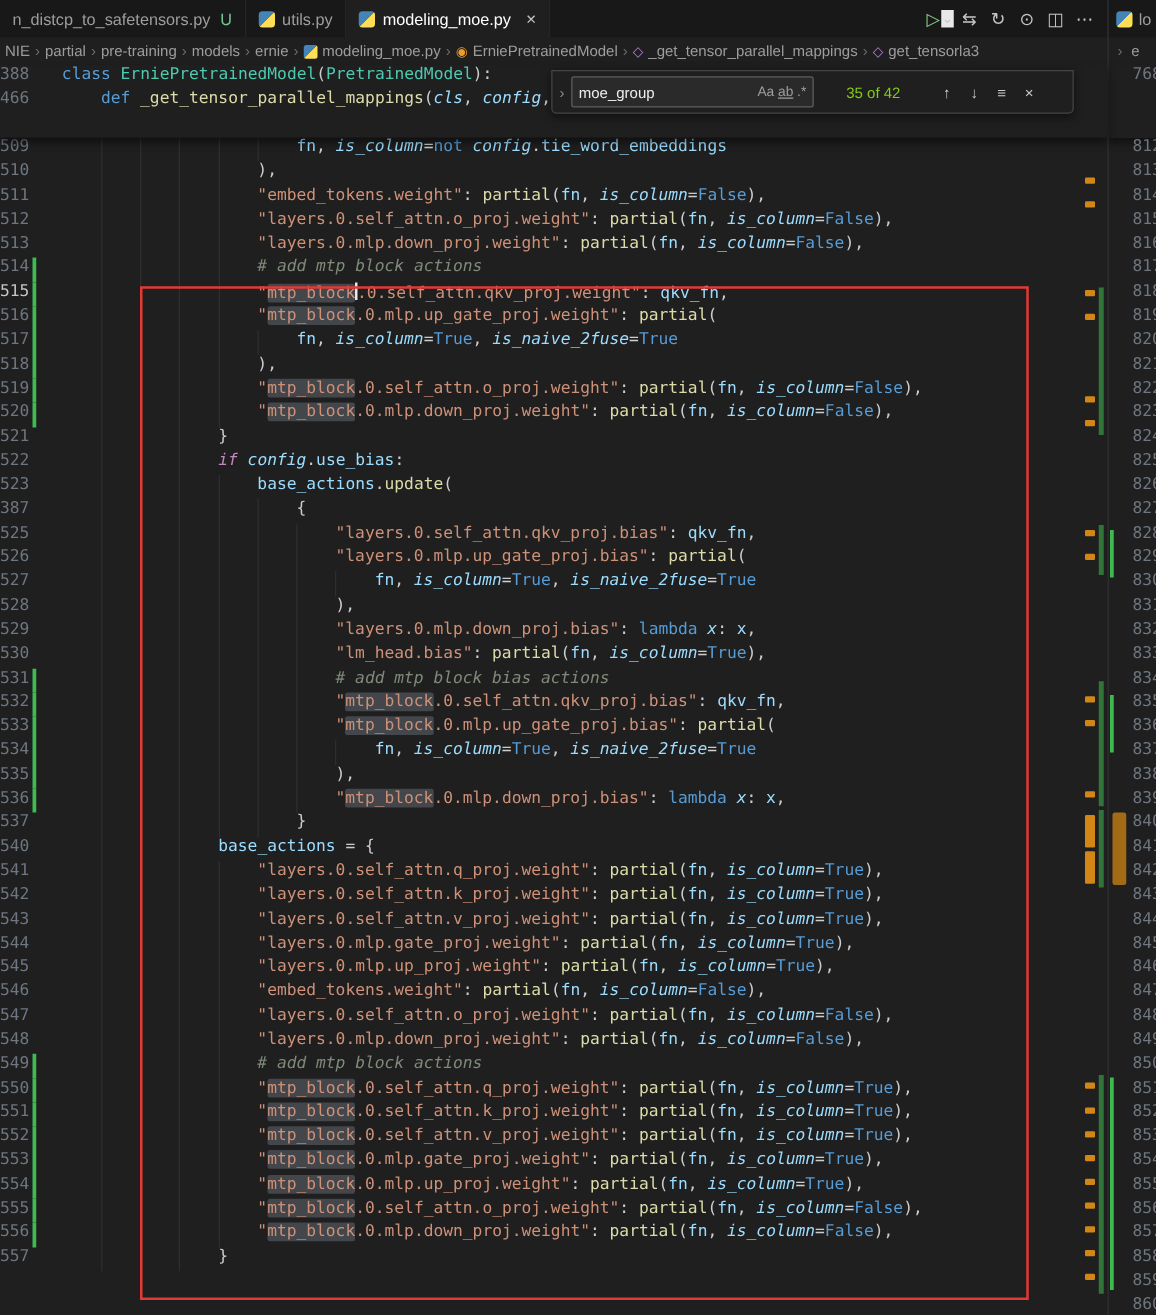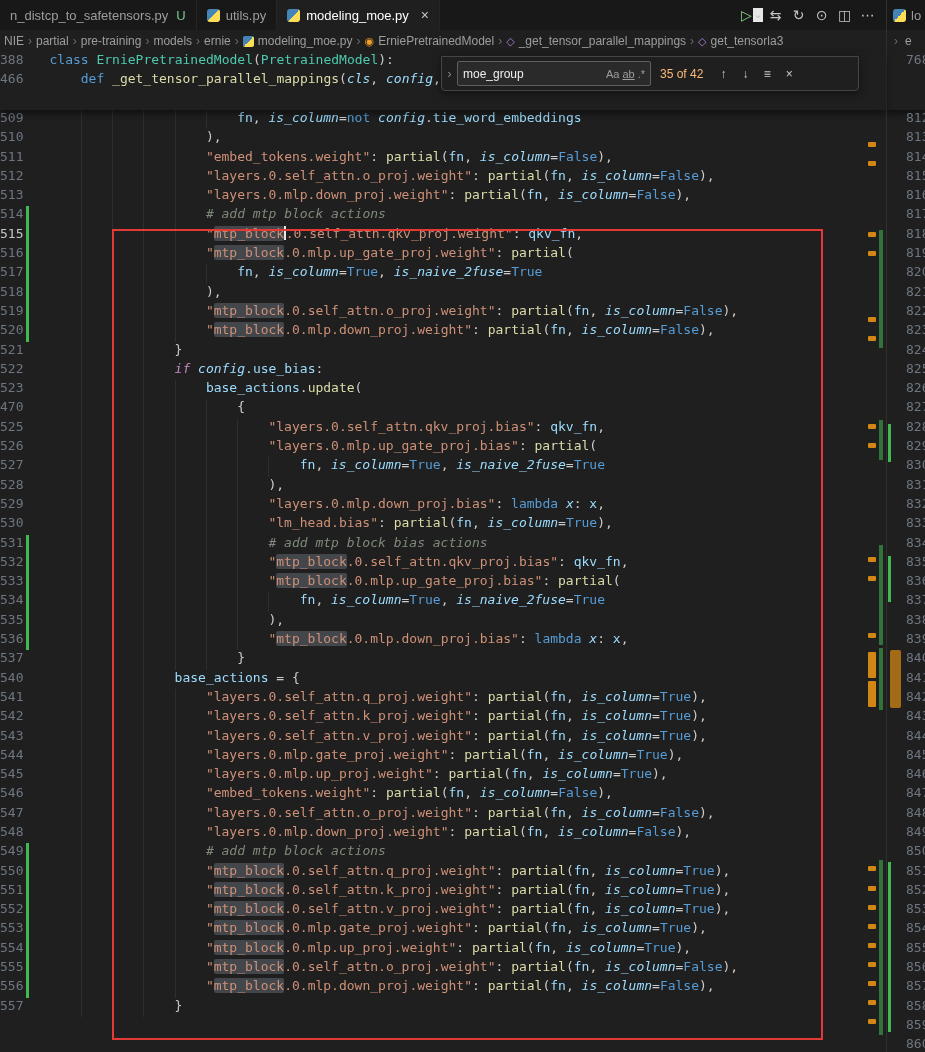--- a/index.html
+++ b/index.html
@@ -49,21 +49,21 @@
   .sticky{position:absolute;top:52px;left:0;width:886px;height:58px;background:#1f1f1f;z-index:10;box-shadow:0 4px 6px rgba(0,0,0,0.45);}
   .content{position:absolute;top:110px;left:0;width:886px;height:942px;overflow:hidden;}
 
   
   .find-widget{position:absolute;left:441px;top:56px;width:416px;height:33px;background:#1f1f1f;border:1px solid #454545;border-radius:0 0 4px 4px;box-shadow:0 2px 8px rgba(0,0,0,0.5);display:flex;align-items:center;z-index:20;font-size:12px;color:#cccccc;}
   .find-toggle{width:15px;height:100%;display:flex;align-items:center;justify-content:center;color:#8a8a8a;}
   .find-input{flex:0 0 182px;height:23px;background:#2a2a2a;border:1px solid #5f5f5f;border-radius:2px;display:flex;align-items:center;padding:0 5px;gap:3px;}
   .find-query{flex:1;color:#eeeeee;}
   .find-opt{color:#9d9d9d;font-size:11px;}
   .find-opt.ww{text-decoration:underline;}
-  .find-count{margin:0 9px;color:#fdba74;white-space:nowrap;}
+  .find-count{margin:0 26px;color:#84cc16;white-space:nowrap;}
   .find-btn{width:22px;height:22px;display:flex;align-items:center;justify-content:center;color:#cccccc;border-radius:3px;}
 
   
   .ruler{position:absolute;left:864px;top:0;width:22px;height:1052px;z-index:6;}
   .rm{position:absolute;left:4px;width:8px;border-radius:1px;}
   .rc{position:absolute;left:15px;width:4px;}
 
   
   .right-group{position:absolute;left:886px;top:0;width:39px;height:1052px;border-left:1px solid #303030;background:#1f1f1f;overflow:hidden;}
   .rg-tabbar{height:30px;background:#181818;display:flex;align-items:center;padding-left:6px;gap:5px;color:#9d9d9d;font-size:13px;}
@@ -166,21 +166,21 @@
       <div class="code-row"><span class="ln">514</span><span class="chg" style="background: rgb(63, 185, 80);"></span><span class="code"><span class="indent" style="width: 156.4px;"><i class="guide" style="left: 31.28px;"></i><i class="guide" style="left: 62.56px;"></i><i class="guide" style="left: 93.84px;"></i><i class="guide" style="left: 125.12px;"></i></span><span class="tk-cmt"># add mtp block actions</span></span></div>
       <div class="code-row"><span class="ln ln-active">515</span><span class="chg" style="background: rgb(63, 185, 80);"></span><span class="code"><span class="indent" style="width: 156.4px;"><i class="guide" style="left: 31.28px;"></i><i class="guide" style="left: 62.56px;"></i><i class="guide" style="left: 93.84px;"></i><i class="guide" style="left: 125.12px;"></i></span><span class="tk-str">"</span><span class="tk-strhl">mtp_block</span><span class="caret"></span><span class="tk-str">.0.self_attn.qkv_proj.weight"</span><span class="tk-txt">: </span><span class="tk-var">qkv_fn</span><span class="tk-txt">,</span></span></div>
       <div class="code-row"><span class="ln">516</span><span class="chg" style="background: rgb(63, 185, 80);"></span><span class="code"><span class="indent" style="width: 156.4px;"><i class="guide" style="left: 31.28px;"></i><i class="guide" style="left: 62.56px;"></i><i class="guide" style="left: 93.84px;"></i><i class="guide" style="left: 125.12px;"></i></span><span class="tk-str">"</span><span class="tk-strhl">mtp_block</span><span class="tk-str">.0.mlp.up_gate_proj.weight"</span><span class="tk-txt">: </span><span class="tk-fn">partial</span><span class="tk-txt">(</span></span></div>
       <div class="code-row"><span class="ln">517</span><span class="chg" style="background: rgb(63, 185, 80);"></span><span class="code"><span class="indent" style="width: 187.68px;"><i class="guide" style="left: 31.28px;"></i><i class="guide" style="left: 62.56px;"></i><i class="guide" style="left: 93.84px;"></i><i class="guide" style="left: 125.12px;"></i><i class="guide" style="left: 156.4px;"></i></span><span class="tk-var">fn</span><span class="tk-txt">, </span><span class="tk-param">is_column</span><span class="tk-txt">=</span><span class="tk-kw">True</span><span class="tk-txt">, </span><span class="tk-param">is_naive_2fuse</span><span class="tk-txt">=</span><span class="tk-kw">True</span></span></div>
       <div class="code-row"><span class="ln">518</span><span class="chg" style="background: rgb(63, 185, 80);"></span><span class="code"><span class="indent" style="width: 156.4px;"><i class="guide" style="left: 31.28px;"></i><i class="guide" style="left: 62.56px;"></i><i class="guide" style="left: 93.84px;"></i><i class="guide" style="left: 125.12px;"></i></span><span class="tk-txt">),</span></span></div>
       <div class="code-row"><span class="ln">519</span><span class="chg" style="background: rgb(63, 185, 80);"></span><span class="code"><span class="indent" style="width: 156.4px;"><i class="guide" style="left: 31.28px;"></i><i class="guide" style="left: 62.56px;"></i><i class="guide" style="left: 93.84px;"></i><i class="guide" style="left: 125.12px;"></i></span><span class="tk-str">"</span><span class="tk-strhl">mtp_block</span><span class="tk-str">.0.self_attn.o_proj.weight"</span><span class="tk-txt">: </span><span class="tk-fn">partial</span><span class="tk-txt">(</span><span class="tk-var">fn</span><span class="tk-txt">, </span><span class="tk-param">is_column</span><span class="tk-txt">=</span><span class="tk-kw">False</span><span class="tk-txt">),</span></span></div>
       <div class="code-row"><span class="ln">520</span><span class="chg" style="background: rgb(63, 185, 80);"></span><span class="code"><span class="indent" style="width: 156.4px;"><i class="guide" style="left: 31.28px;"></i><i class="guide" style="left: 62.56px;"></i><i class="guide" style="left: 93.84px;"></i><i class="guide" style="left: 125.12px;"></i></span><span class="tk-str">"</span><span class="tk-strhl">mtp_block</span><span class="tk-str">.0.mlp.down_proj.weight"</span><span class="tk-txt">: </span><span class="tk-fn">partial</span><span class="tk-txt">(</span><span class="tk-var">fn</span><span class="tk-txt">, </span><span class="tk-param">is_column</span><span class="tk-txt">=</span><span class="tk-kw">False</span><span class="tk-txt">),</span></span></div>
       <div class="code-row"><span class="ln">521</span><span class="code"><span class="indent" style="width: 125.12px;"><i class="guide" style="left: 31.28px;"></i><i class="guide" style="left: 62.56px;"></i><i class="guide" style="left: 93.84px;"></i></span><span class="tk-txt">}</span></span></div>
       <div class="code-row"><span class="ln">522</span><span class="code"><span class="indent" style="width: 125.12px;"><i class="guide" style="left: 31.28px;"></i><i class="guide" style="left: 62.56px;"></i><i class="guide" style="left: 93.84px;"></i></span><span class="tk-ctrl">if</span><span class="tk-txt"> </span><span class="tk-param">config</span><span class="tk-txt">.</span><span class="tk-var">use_bias</span><span class="tk-txt">:</span></span></div>
       <div class="code-row"><span class="ln">523</span><span class="code"><span class="indent" style="width: 156.4px;"><i class="guide" style="left: 31.28px;"></i><i class="guide" style="left: 62.56px;"></i><i class="guide" style="left: 93.84px;"></i><i class="guide" style="left: 125.12px;"></i></span><span class="tk-var">base_actions</span><span class="tk-txt">.</span><span class="tk-fn">update</span><span class="tk-txt">(</span></span></div>
-      <div class="code-row"><span class="ln">470</span><span class="code"><span class="indent" style="width: 187.68px;"><i class="guide" style="left: 31.28px;"></i><i class="guide" style="left: 62.56px;"></i><i class="guide" style="left: 93.84px;"></i><i class="guide" style="left: 125.12px;"></i><i class="guide" style="left: 156.4px;"></i></span><span class="tk-txt">{</span></span></div>
+      <div class="code-row"><span class="ln">387</span><span class="code"><span class="indent" style="width: 187.68px;"><i class="guide" style="left: 31.28px;"></i><i class="guide" style="left: 62.56px;"></i><i class="guide" style="left: 93.84px;"></i><i class="guide" style="left: 125.12px;"></i><i class="guide" style="left: 156.4px;"></i></span><span class="tk-txt">{</span></span></div>
       <div class="code-row"><span class="ln">525</span><span class="code"><span class="indent" style="width: 218.96px;"><i class="guide" style="left: 31.28px;"></i><i class="guide" style="left: 62.56px;"></i><i class="guide" style="left: 93.84px;"></i><i class="guide" style="left: 125.12px;"></i><i class="guide" style="left: 156.4px;"></i><i class="guide" style="left: 187.68px;"></i></span><span class="tk-str">"layers.0.self_attn.qkv_proj.bias"</span><span class="tk-txt">: </span><span class="tk-var">qkv_fn</span><span class="tk-txt">,</span></span></div>
       <div class="code-row"><span class="ln">526</span><span class="code"><span class="indent" style="width: 218.96px;"><i class="guide" style="left: 31.28px;"></i><i class="guide" style="left: 62.56px;"></i><i class="guide" style="left: 93.84px;"></i><i class="guide" style="left: 125.12px;"></i><i class="guide" style="left: 156.4px;"></i><i class="guide" style="left: 187.68px;"></i></span><span class="tk-str">"layers.0.mlp.up_gate_proj.bias"</span><span class="tk-txt">: </span><span class="tk-fn">partial</span><span class="tk-txt">(</span></span></div>
       <div class="code-row"><span class="ln">527</span><span class="code"><span class="indent" style="width: 250.24px;"><i class="guide" style="left: 31.28px;"></i><i class="guide" style="left: 62.56px;"></i><i class="guide" style="left: 93.84px;"></i><i class="guide" style="left: 125.12px;"></i><i class="guide" style="left: 156.4px;"></i><i class="guide" style="left: 187.68px;"></i><i class="guide" style="left: 218.96px;"></i></span><span class="tk-var">fn</span><span class="tk-txt">, </span><span class="tk-param">is_column</span><span class="tk-txt">=</span><span class="tk-kw">True</span><span class="tk-txt">, </span><span class="tk-param">is_naive_2fuse</span><span class="tk-txt">=</span><span class="tk-kw">True</span></span></div>
       <div class="code-row"><span class="ln">528</span><span class="code"><span class="indent" style="width: 218.96px;"><i class="guide" style="left: 31.28px;"></i><i class="guide" style="left: 62.56px;"></i><i class="guide" style="left: 93.84px;"></i><i class="guide" style="left: 125.12px;"></i><i class="guide" style="left: 156.4px;"></i><i class="guide" style="left: 187.68px;"></i></span><span class="tk-txt">),</span></span></div>
       <div class="code-row"><span class="ln">529</span><span class="code"><span class="indent" style="width: 218.96px;"><i class="guide" style="left: 31.28px;"></i><i class="guide" style="left: 62.56px;"></i><i class="guide" style="left: 93.84px;"></i><i class="guide" style="left: 125.12px;"></i><i class="guide" style="left: 156.4px;"></i><i class="guide" style="left: 187.68px;"></i></span><span class="tk-str">"layers.0.mlp.down_proj.bias"</span><span class="tk-txt">: </span><span class="tk-kw">lambda</span><span class="tk-txt"> </span><span class="tk-param">x</span><span class="tk-txt">: </span><span class="tk-var">x</span><span class="tk-txt">,</span></span></div>
       <div class="code-row"><span class="ln">530</span><span class="code"><span class="indent" style="width: 218.96px;"><i class="guide" style="left: 31.28px;"></i><i class="guide" style="left: 62.56px;"></i><i class="guide" style="left: 93.84px;"></i><i class="guide" style="left: 125.12px;"></i><i class="guide" style="left: 156.4px;"></i><i class="guide" style="left: 187.68px;"></i></span><span class="tk-str">"lm_head.bias"</span><span class="tk-txt">: </span><span class="tk-fn">partial</span><span class="tk-txt">(</span><span class="tk-var">fn</span><span class="tk-txt">, </span><span class="tk-param">is_column</span><span class="tk-txt">=</span><span class="tk-kw">True</span><span class="tk-txt">),</span></span></div>
       <div class="code-row"><span class="ln">531</span><span class="chg" style="background: rgb(63, 185, 80);"></span><span class="code"><span class="indent" style="width: 218.96px;"><i class="guide" style="left: 31.28px;"></i><i class="guide" style="left: 62.56px;"></i><i class="guide" style="left: 93.84px;"></i><i class="guide" style="left: 125.12px;"></i><i class="guide" style="left: 156.4px;"></i><i class="guide" style="left: 187.68px;"></i></span><span class="tk-cmt"># add mtp block bias actions</span></span></div>
       <div class="code-row"><span class="ln">532</span><span class="chg" style="background: rgb(63, 185, 80);"></span><span class="code"><span class="indent" style="width: 218.96px;"><i class="guide" style="left: 31.28px;"></i><i class="guide" style="left: 62.56px;"></i><i class="guide" style="left: 93.84px;"></i><i class="guide" style="left: 125.12px;"></i><i class="guide" style="left: 156.4px;"></i><i class="guide" style="left: 187.68px;"></i></span><span class="tk-str">"</span><span class="tk-strhl">mtp_block</span><span class="tk-str">.0.self_attn.qkv_proj.bias"</span><span class="tk-txt">: </span><span class="tk-var">qkv_fn</span><span class="tk-txt">,</span></span></div>
       <div class="code-row"><span class="ln">533</span><span class="chg" style="background: rgb(63, 185, 80);"></span><span class="code"><span class="indent" style="width: 218.96px;"><i class="guide" style="left: 31.28px;"></i><i class="guide" style="left: 62.56px;"></i><i class="guide" style="left: 93.84px;"></i><i class="guide" style="left: 125.12px;"></i><i class="guide" style="left: 156.4px;"></i><i class="guide" style="left: 187.68px;"></i></span><span class="tk-str">"</span><span class="tk-strhl">mtp_block</span><span class="tk-str">.0.mlp.up_gate_proj.bias"</span><span class="tk-txt">: </span><span class="tk-fn">partial</span><span class="tk-txt">(</span></span></div>
       <div class="code-row"><span class="ln">534</span><span class="chg" style="background: rgb(63, 185, 80);"></span><span class="code"><span class="indent" style="width: 250.24px;"><i class="guide" style="left: 31.28px;"></i><i class="guide" style="left: 62.56px;"></i><i class="guide" style="left: 93.84px;"></i><i class="guide" style="left: 125.12px;"></i><i class="guide" style="left: 156.4px;"></i><i class="guide" style="left: 187.68px;"></i><i class="guide" style="left: 218.96px;"></i></span><span class="tk-var">fn</span><span class="tk-txt">, </span><span class="tk-param">is_column</span><span class="tk-txt">=</span><span class="tk-kw">True</span><span class="tk-txt">, </span><span class="tk-param">is_naive_2fuse</span><span class="tk-txt">=</span><span class="tk-kw">True</span></span></div>

